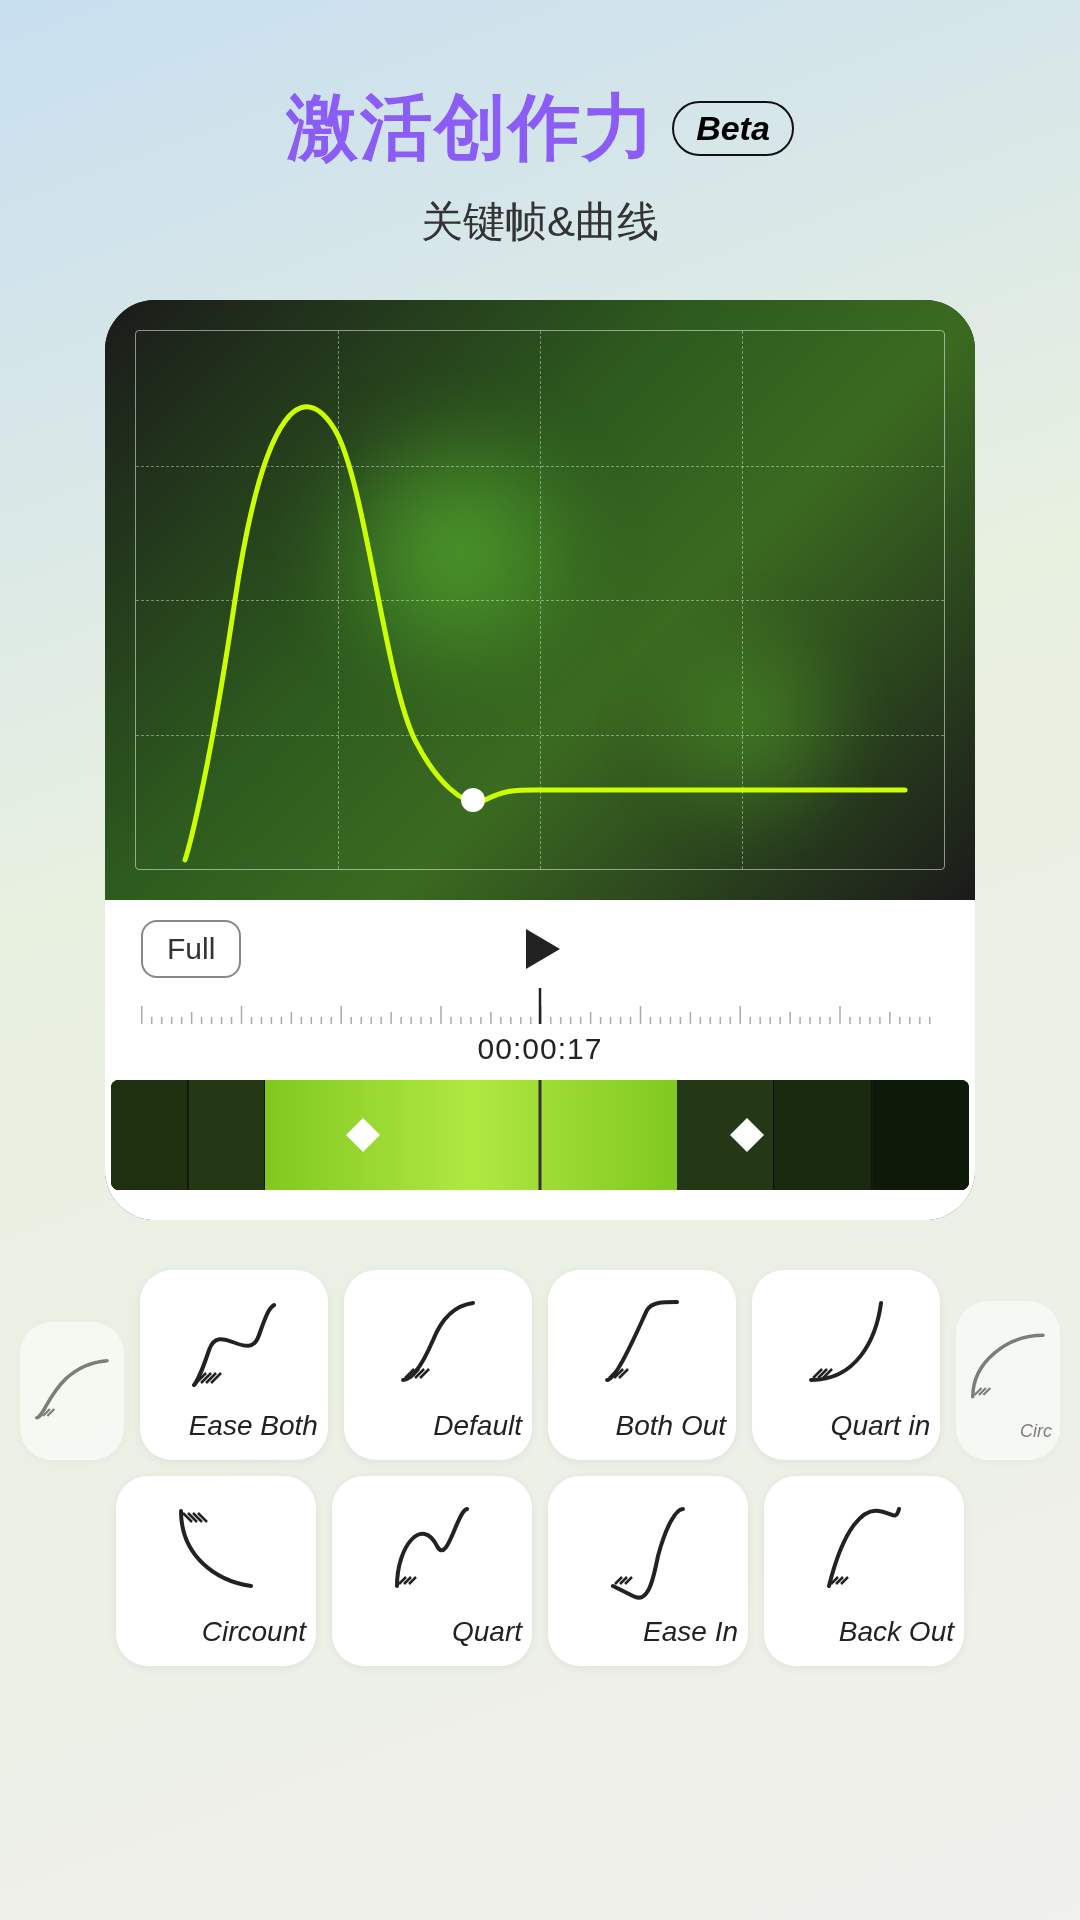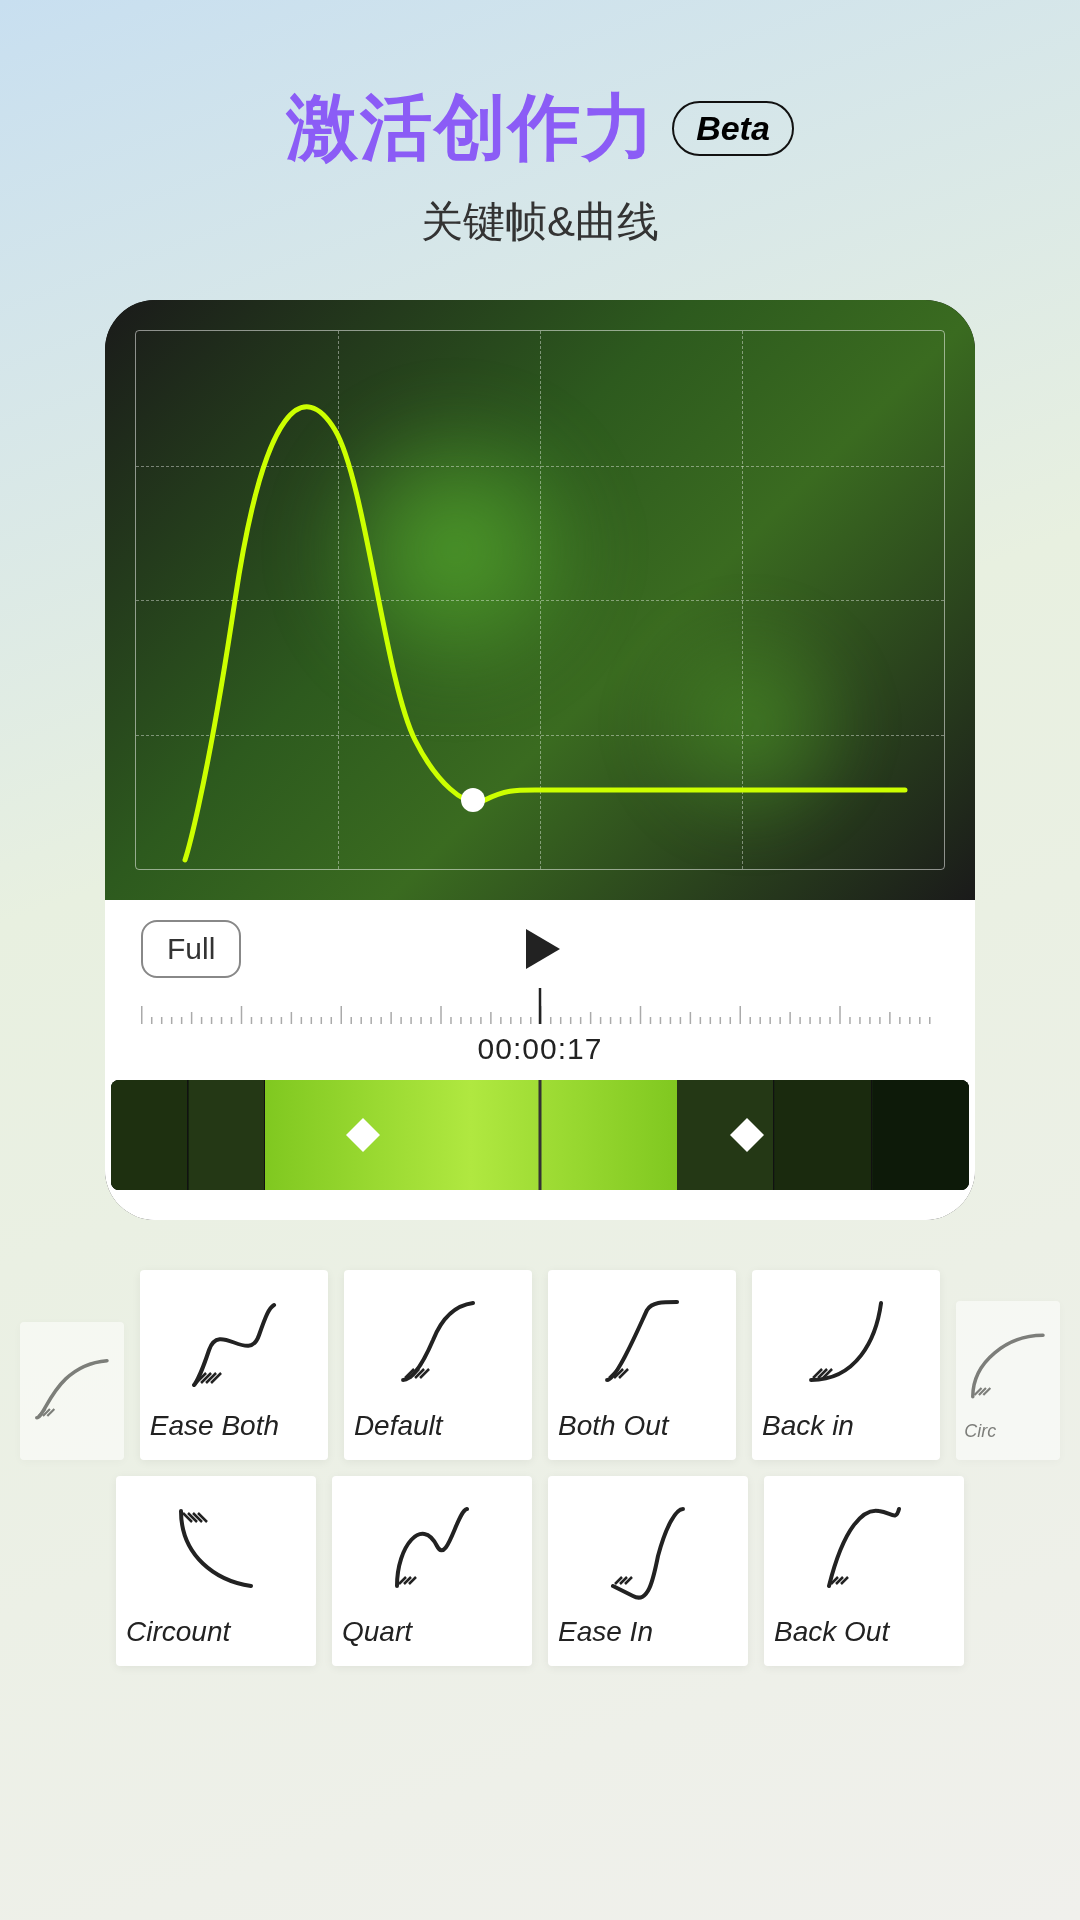--- a/index.html
+++ b/index.html
@@ -229,25 +229,25 @@
       display: flex;
       gap: 16px;
       margin-bottom: 16px;
       justify-content: center;
       align-items: flex-end;
     }
 
     .curve-card {
       width: 200px;
       background: white;
-      border-radius: 4px;
+      border-radius: 32px;
       overflow: hidden;
       display: flex;
       flex-direction: column;
-      align-items: flex-start;
+      align-items: flex-end;
       padding: 20px 10px 18px;
       box-shadow: 0 2px 10px rgba(0,0,0,0.06);
     }
 
     .curve-card.side-card {
       width: 110px;
       opacity: 0.55;
       padding: 20px 8px 18px;
     }
 
@@ -506,21 +506,21 @@
       <span class="card-label">Both Out</span>
     </div>
 
     <div class="curve-card">
       <svg viewBox="0 0 100 110">
         <path d="M 15 90 C 60 90, 80 50, 85 13" fill="none" stroke="#222" stroke-width="4" stroke-linecap="round"></path>
         <line x1="17" y1="88" x2="26" y2="79" stroke="#222" stroke-width="2.5"></line>
         <line x1="22" y1="88" x2="31" y2="79" stroke="#222" stroke-width="2.5"></line>
         <line x1="27" y1="88" x2="36" y2="79" stroke="#222" stroke-width="2.5"></line>
       </svg>
-      <span class="card-label">Back in</span>
+      <span class="card-label">Quart in</span>
     </div>
 
     <div class="curve-card side-card">
       <svg viewBox="0 0 100 90">
         <path d="M 10 80 C 10 40, 50 10, 90 10" fill="none" stroke="#222" stroke-width="4" stroke-linecap="round"></path>
         <line x1="12" y1="78" x2="20" y2="70" stroke="#222" stroke-width="2.5"></line>
         <line x1="17" y1="78" x2="25" y2="70" stroke="#222" stroke-width="2.5"></line>
         <line x1="22" y1="78" x2="30" y2="70" stroke="#222" stroke-width="2.5"></line>
       </svg>
       <span class="card-label">Circ</span>

